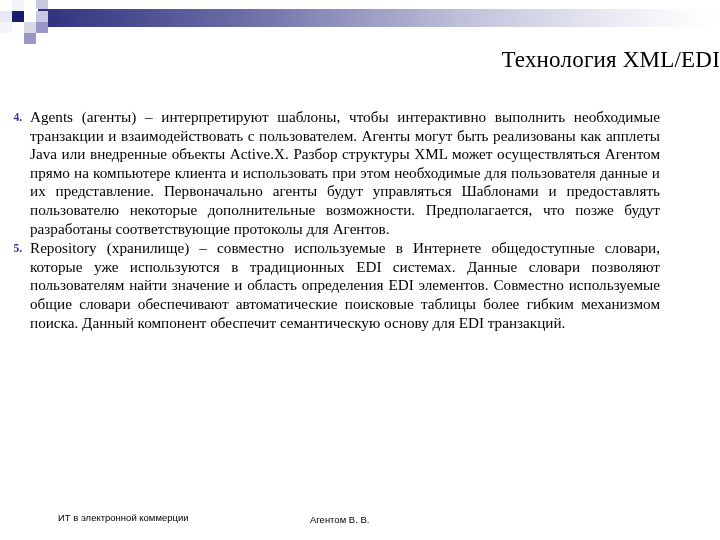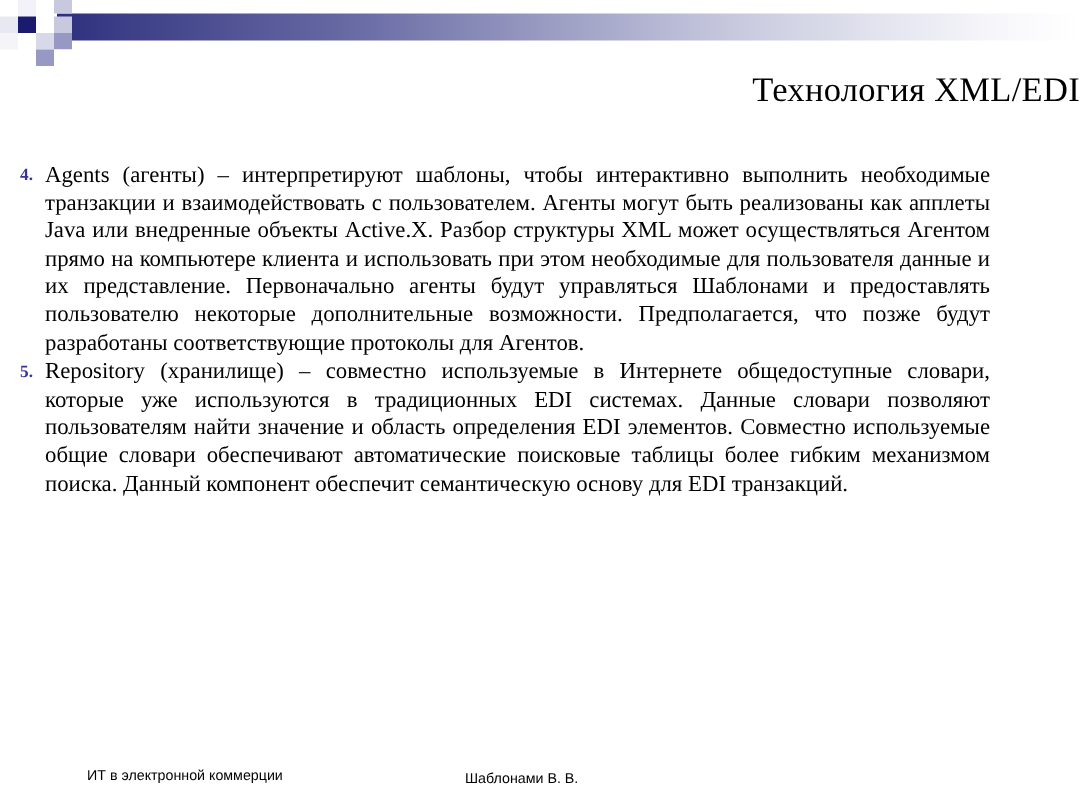--- a/index.html
+++ b/index.html
@@ -175,14 +175,14 @@
 
   <div class="bullet">
     <div class="bullet-marker">5.</div>
     <div class="bullet-text"><b>Repository</b><span> (хранилище) – совместно используемые в Интернете общедоступные словари, которые уже используются в традиционных EDI системах. Данные словари позволяют пользователям найти значение и область определения EDI элементов. Совместно используемые общие словари обеспечивают автоматические поисковые таблицы более гибким механизмом поиска. Данный компонент обеспечит семантическую основу для EDI транзакций.</span></div>
   </div>
 
 </div>
 
 <div id="slide-footer">
   <div class="footer-left">ИТ в электронной коммерции</div>
-  <div class="footer-center">Шаблонами В. В.</div>
+  <div class="footer-center">Агентом В. В.</div>
 </div>
 
 </body></html>

